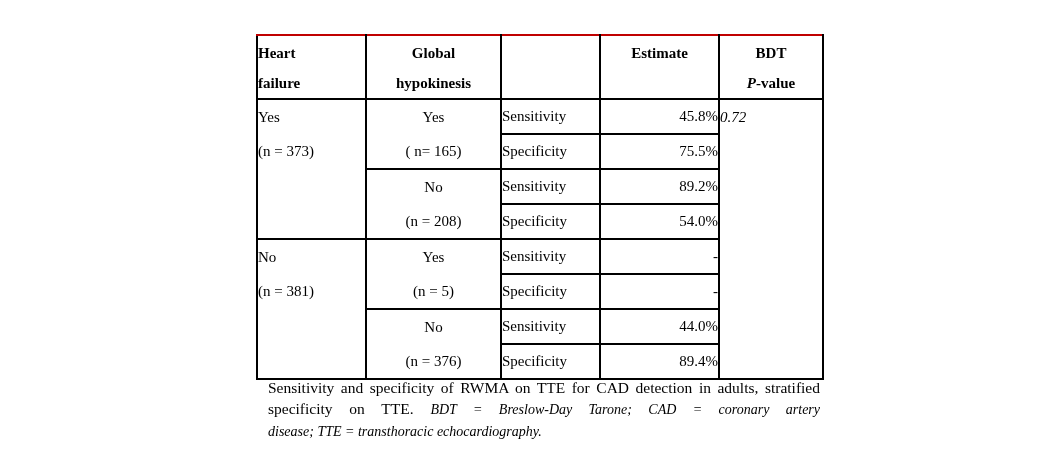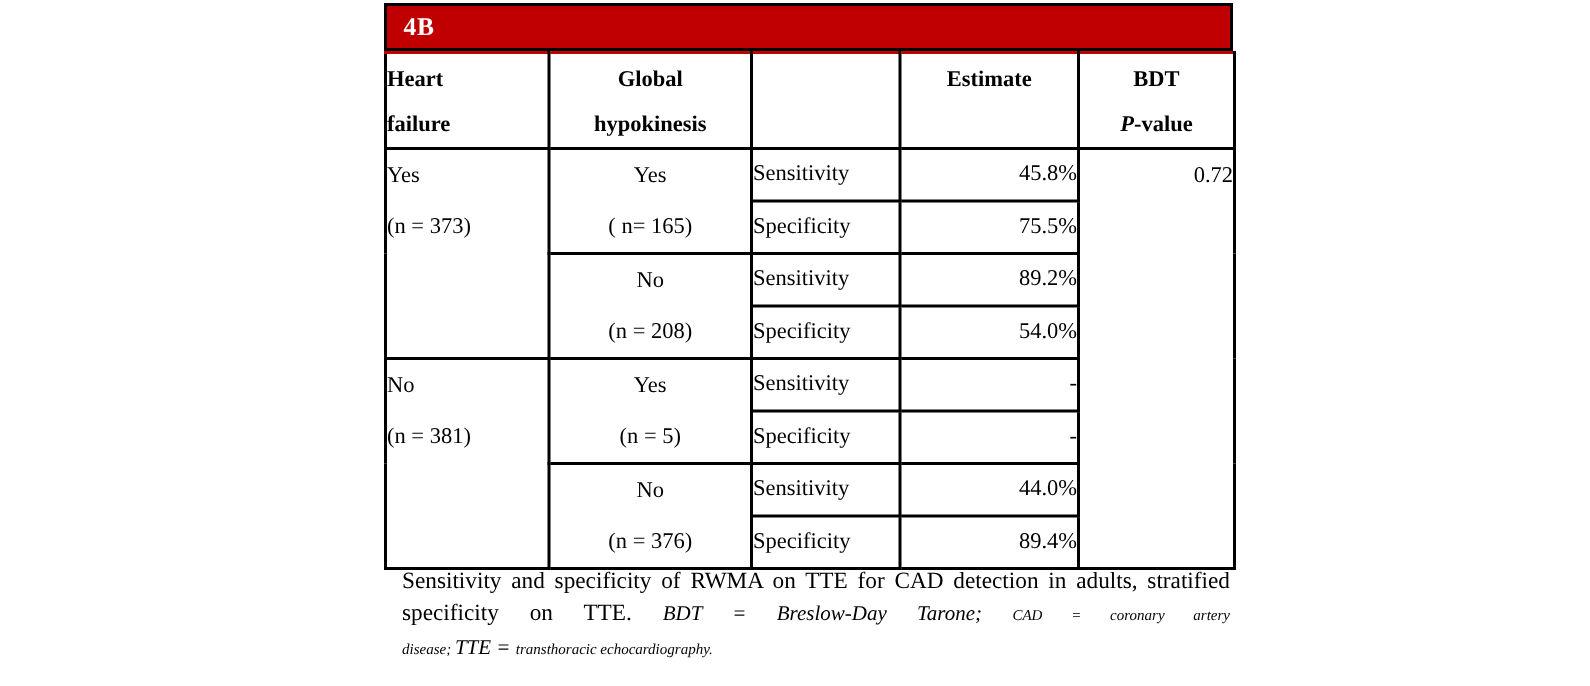--- a/index.html
+++ b/index.html
@@ -13,37 +13,34 @@
   table.tbl td{border-right:2px solid #000;border-bottom:2px solid #000;padding:0;overflow:hidden;}
   table.tbl td.bl{border-left:2px solid #000;}
   table.tbl tr.hdr td{border-top:2px solid #C00000;height:60px;font-weight:bold;
                       vertical-align:top;line-height:30px;padding-top:2px;}
   .c1pad{padding-left:11px;text-align:left;}
   .ctr{text-align:center;}
   td.span-cell{vertical-align:top;line-height:34px;}
   tr.body{height:34px;}
   td.metric{padding-left:6px;}
   td.val{text-align:right;}
-  td.bdt{vertical-align:top;text-align:right;line-height:34px;padding-top:88px;}
+  td.bdt{vertical-align:top;text-align:left;line-height:34px;padding-top:88px;font-style:italic;}
   .caption{position:absolute;left:268px;top:377px;width:552px;font-size:15.5px;line-height:21px;}
   .cl{white-space:normal;}
   .just{text-align:justify;text-align-last:justify;}
   .cap-b{font-weight:bold;}
   .it-big{font-style:italic;font-size:14px;}
-  .it-sm{font-style:italic;font-size:10px;}
+  .it-sm{font-style:italic;font-size:14px;}
   .pit{font-style:italic;}
 </style>
 </head>
 <body>
 
 <div class="canvas">
 
-  <div class="redbar">
-    <span class="tag">4B</span>
-  </div>
 
   <table class="tbl">
     <colgroup>
       <col style="width:109px">
         <col style="width:135px">
         <col style="width:99px">
       <col style="width:119px">
         <col style="width:104px">
     </colgroup>
     <tbody>

